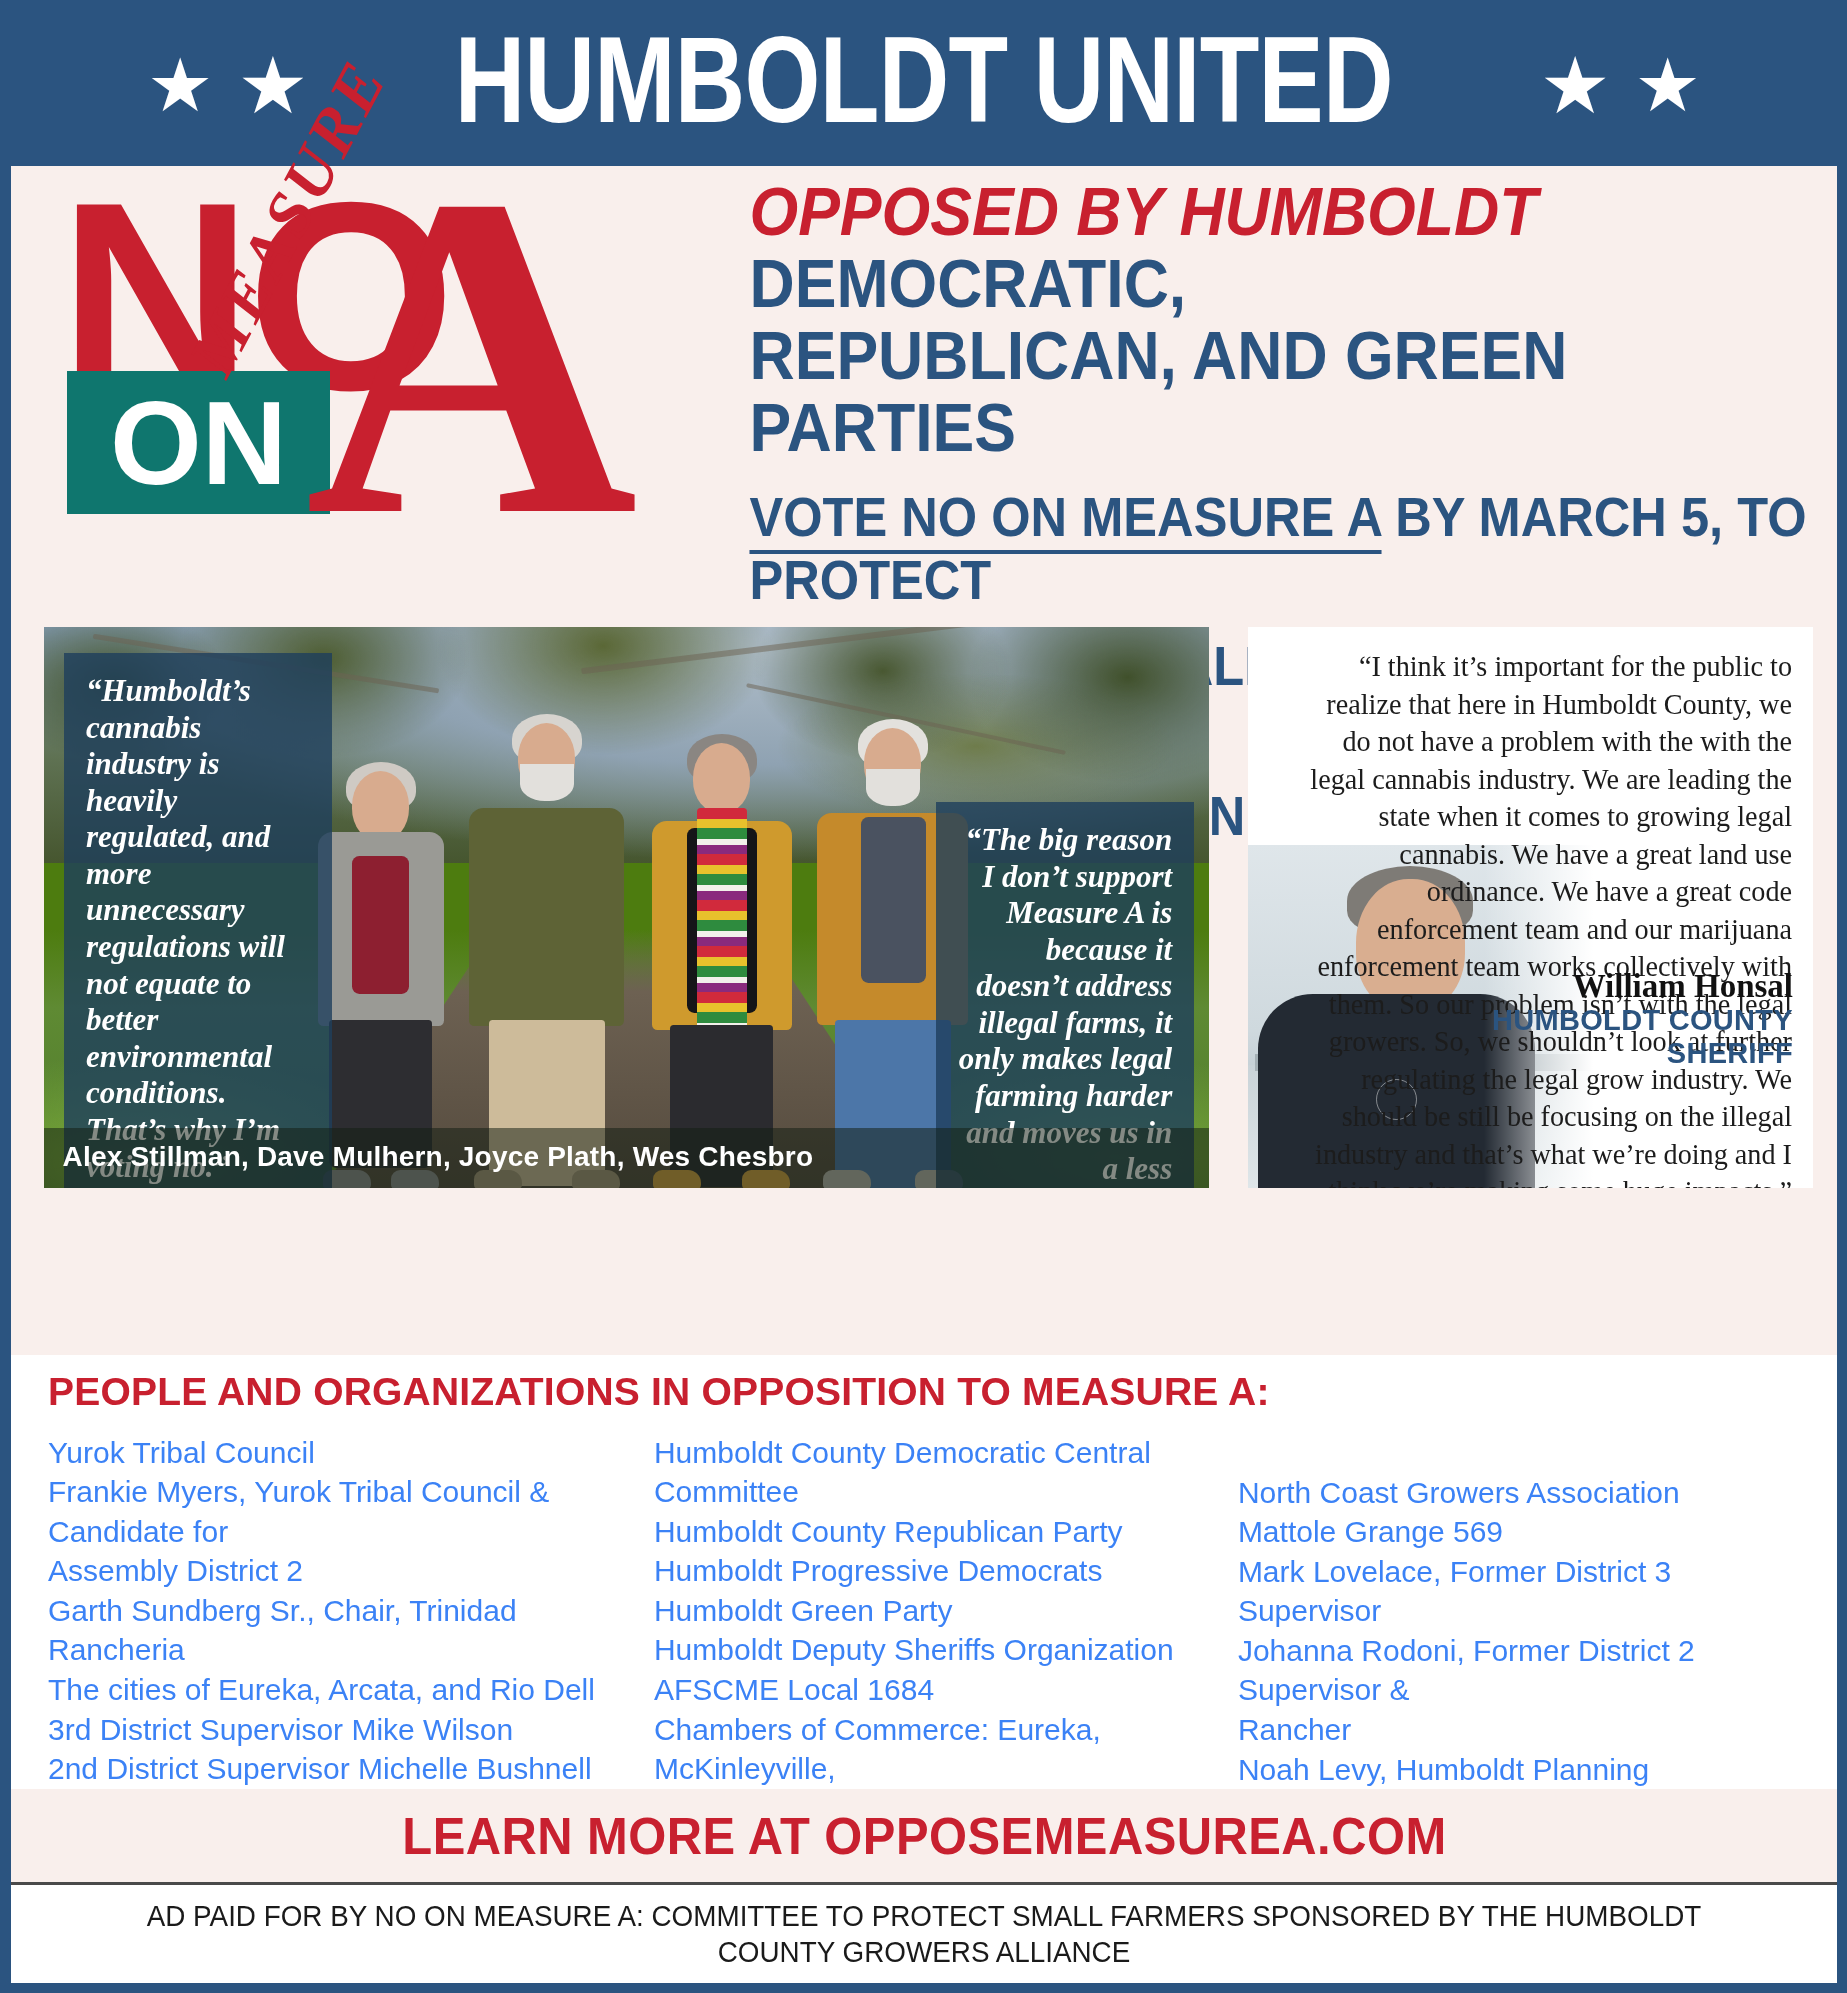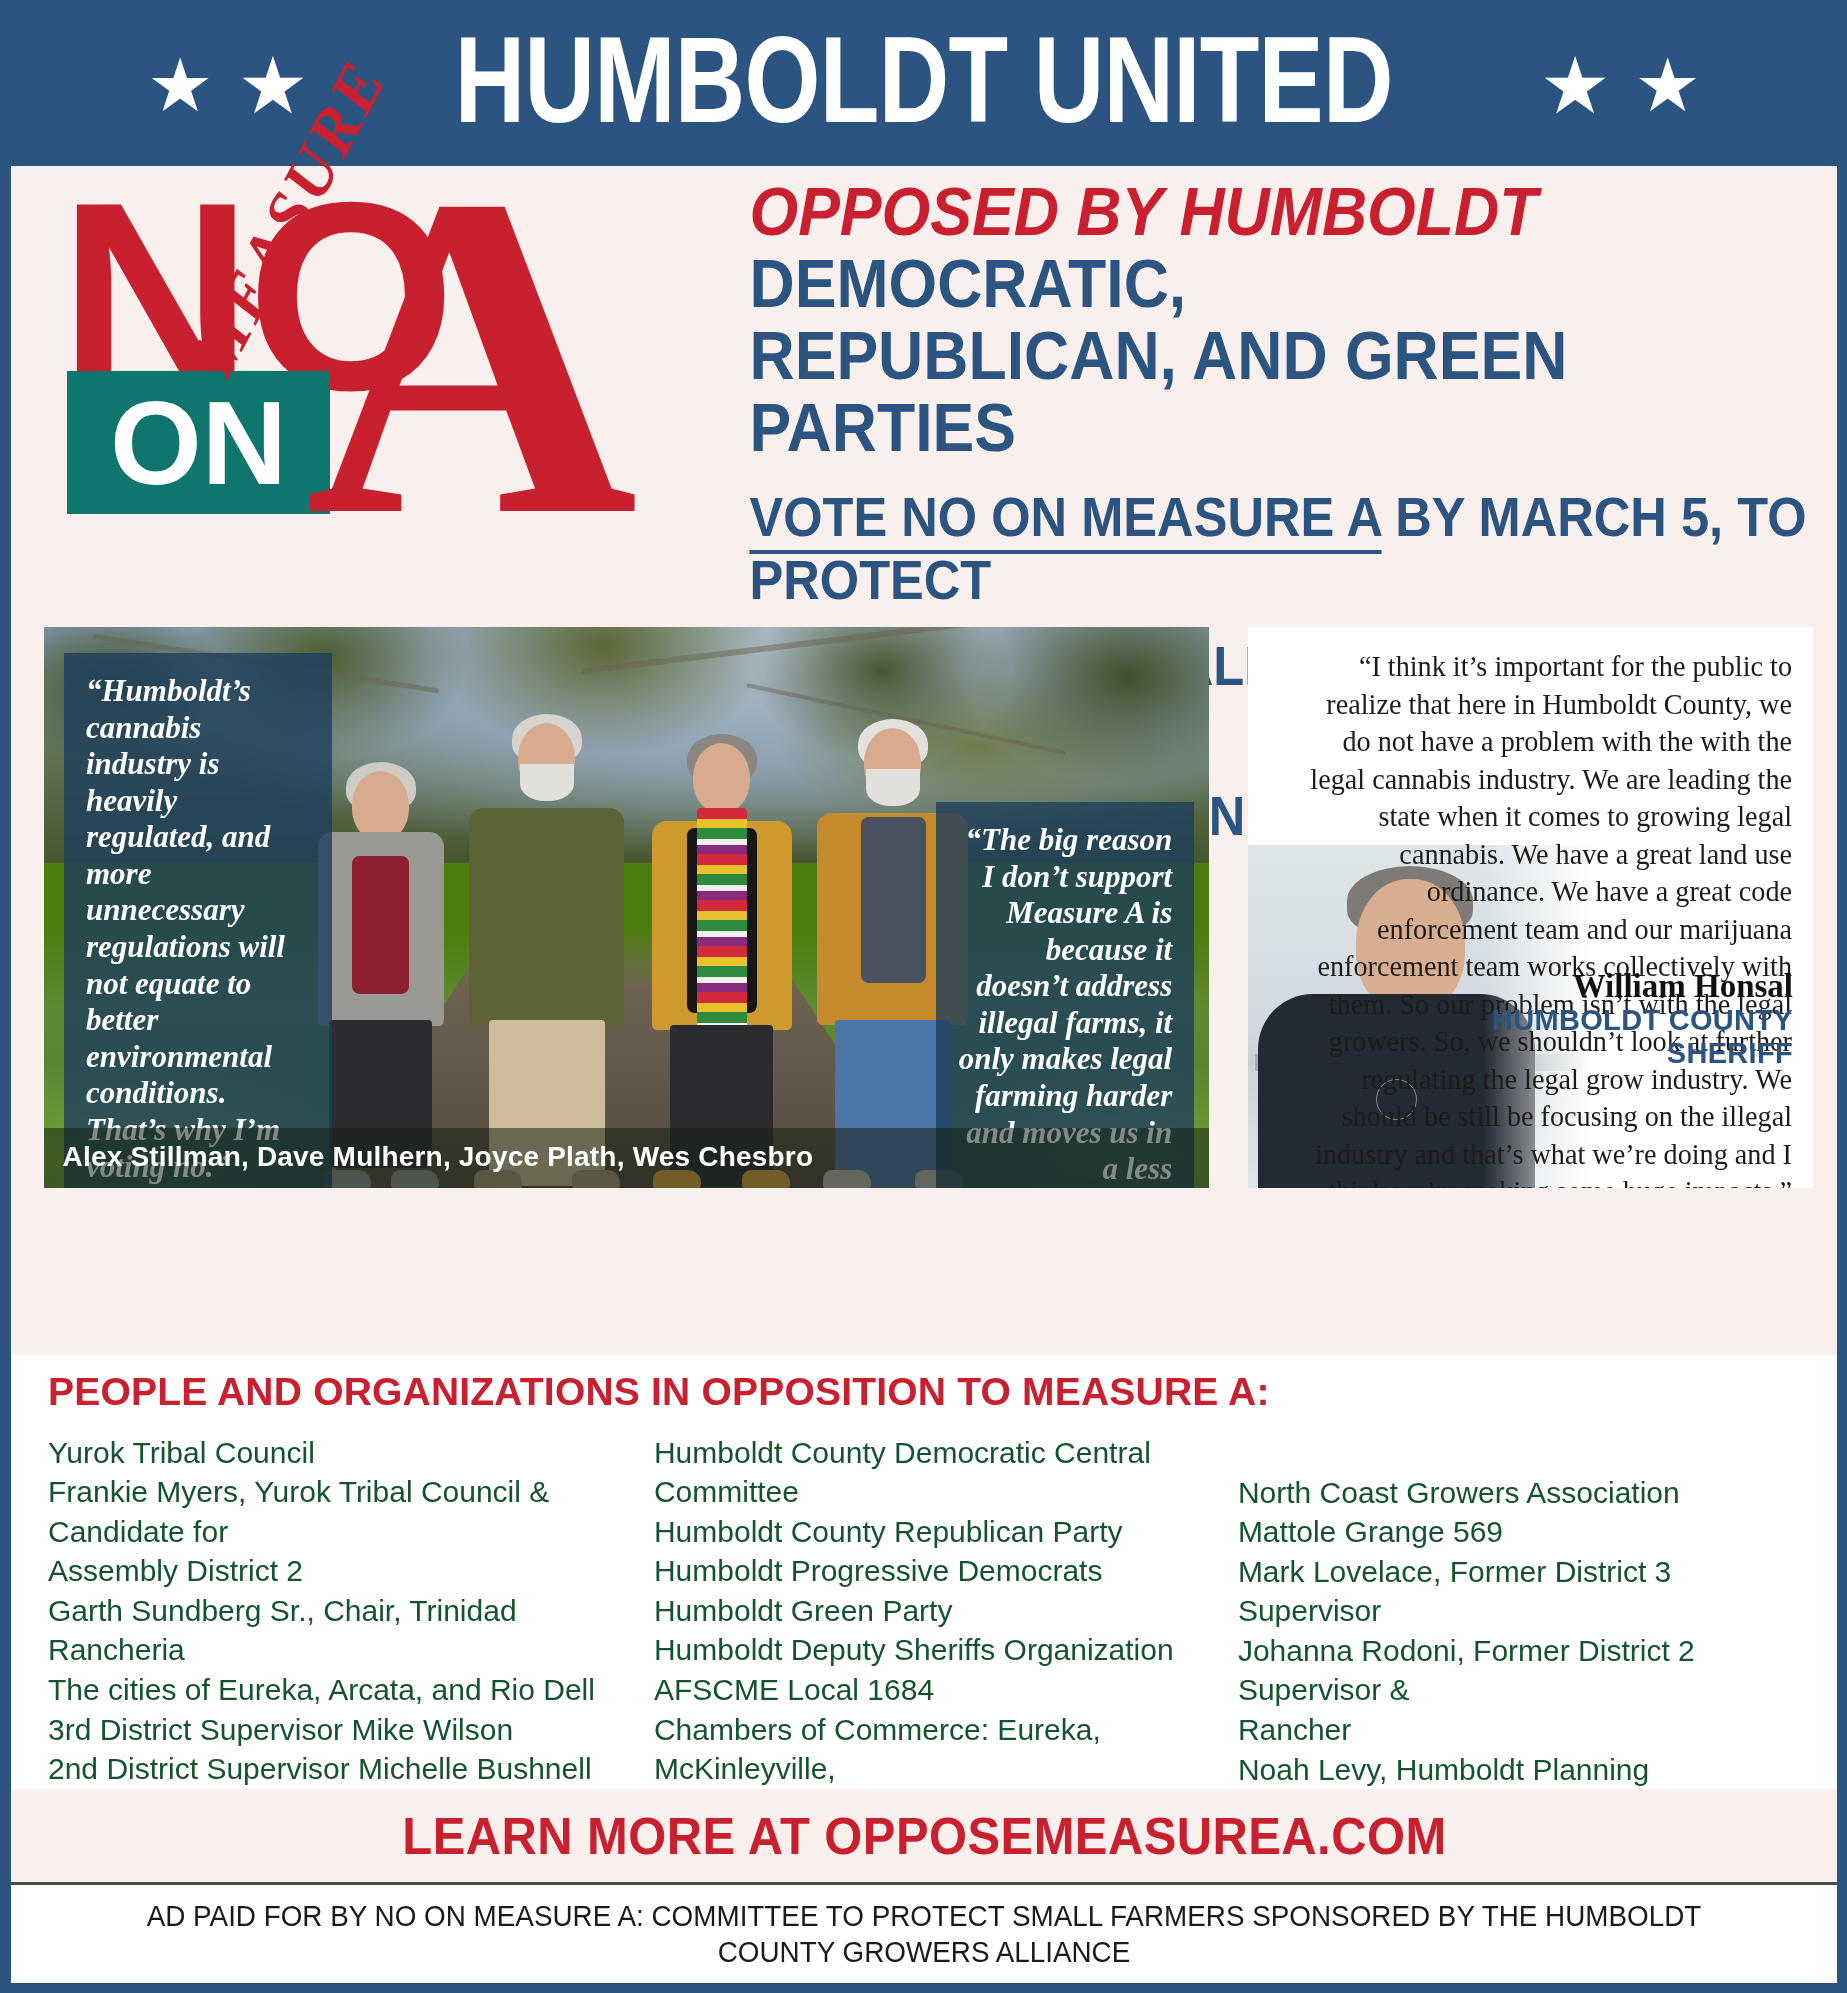--- a/index.html
+++ b/index.html
@@ -382,21 +382,21 @@
     margin-bottom: 18.5px;
   }
   .list-cols {
     display: flex;
     gap: 0;
   }
   .list-col { width: 33.33%; padding-right: 22px; }
   .list-col:nth-child(2) { padding-left: 22px; }
   .list-col:nth-child(3) { padding-left: 22px; margin-top: 40px; }
   .list-item {
-    color: #14532d;
+    color: #3b82f6;
     font-family: "Liberation Sans Narrow", "Liberation Sans", sans-serif;
     font-size: 30px;
     line-height: 1.32;
     white-space: pre-line;
   }
   .list-note {
     margin-top: 14.8px;
     color: #1a1a1a;
     font-family: "Liberation Sans Narrow", "Liberation Sans", sans-serif;
     font-style: italic;

